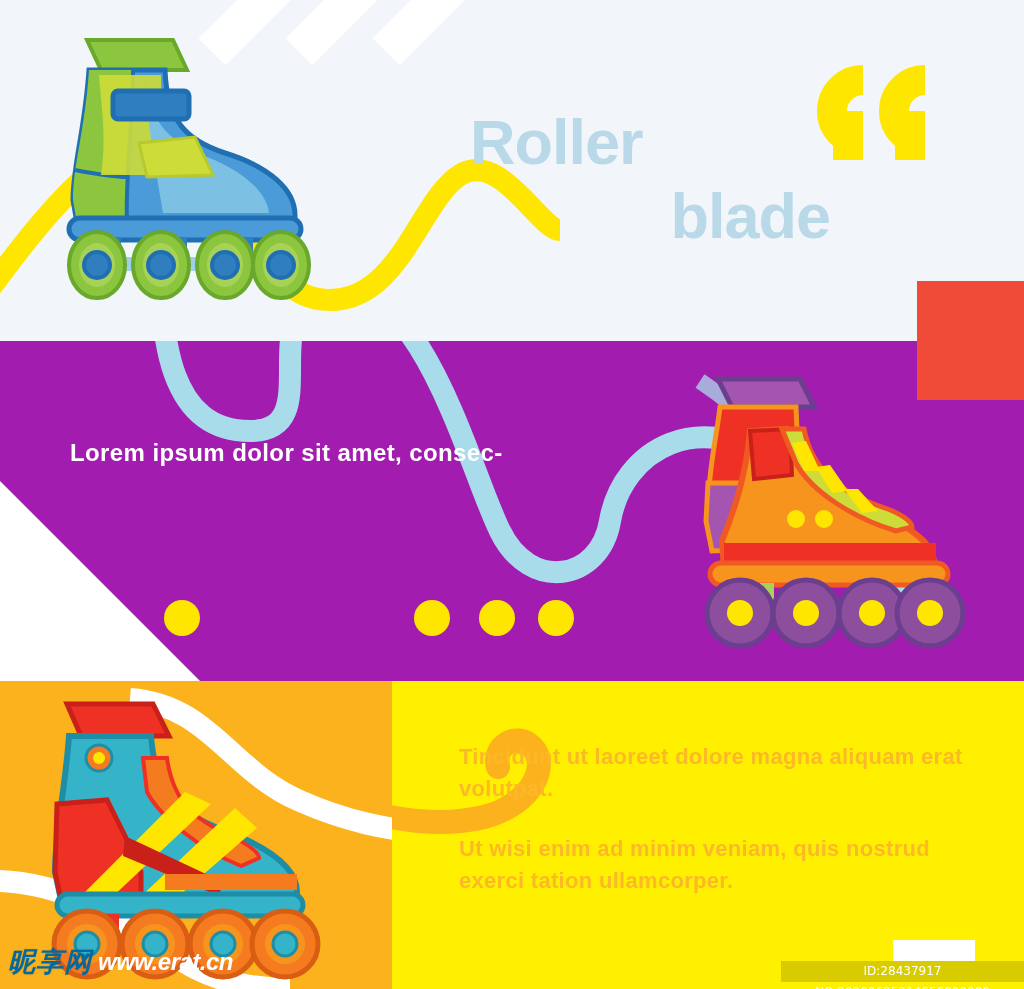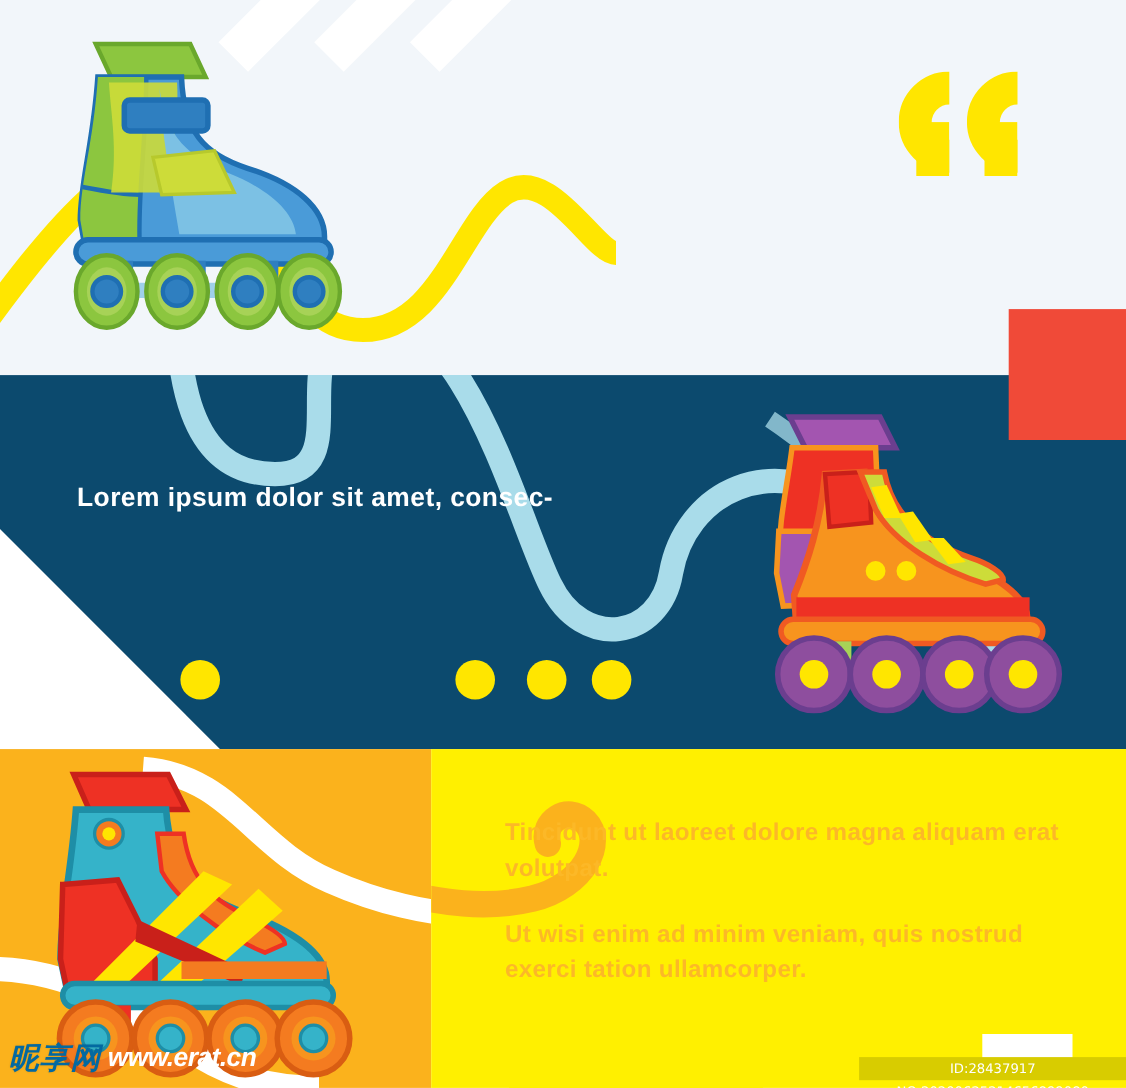--- a/index.html
+++ b/index.html
@@ -22,21 +22,21 @@
   .qmark{position:absolute;top:0;width:46px;height:95px;overflow:hidden;}
   .qmark:before{content:"";position:absolute;left:0;top:0;width:92px;height:92px;
     border-radius:50%;border:30px solid #ffe600;box-sizing:border-box;}
   .qmark:after{content:"";position:absolute;left:16px;top:46px;width:30px;height:49px;background:#ffe600;}
   .qmark.q1{left:0;}
   .qmark.q2{left:62px;}
 
   .red-square{position:absolute;left:917px;top:281px;width:107px;height:119px;background:#f04a38;z-index:6;}
 
   
-  .sec-mid{position:absolute;left:0;top:341px;width:1024px;height:340px;background:#0c4a6e;overflow:hidden;}
+  .sec-mid{position:absolute;left:0;top:341px;width:1024px;height:340px;background:#a21caf;overflow:hidden;}
   .white-tri{position:absolute;left:0;bottom:0;width:0;height:0;
              border-left:200px solid #ffffff;border-top:200px solid transparent;}
   .body-text{position:absolute;left:70px;top:95px;width:520px;
              font-size:24px;line-height:34px;font-weight:700;color:#ffffff;letter-spacing:.4px;}
   .dot{position:absolute;width:36px;height:36px;border-radius:50%;background:#ffe600;}
 
   
   .sec-bot{position:absolute;left:0;top:681px;width:1024px;height:308px;overflow:hidden;}
   .bot-left{position:absolute;left:0;top:0;width:392px;height:308px;background:#fbb21c;overflow:hidden;}
   .bot-right{position:absolute;left:392px;top:0;width:632px;height:308px;background:#fff000;overflow:hidden;}
@@ -113,20 +113,24 @@
         <ellipse cx="170" cy="240" rx="18" ry="22" fill="#a7d257"></ellipse>
         <circle cx="170" cy="240" r="13" fill="#2f7fc0" stroke="#1f6fb2" stroke-width="4"></circle>
       </g>
       <g>
         <ellipse cx="226" cy="240" rx="28" ry="33" fill="#8cc63f" stroke="#6aa82c" stroke-width="4"></ellipse>
         <ellipse cx="226" cy="240" rx="18" ry="22" fill="#a7d257"></ellipse>
         <circle cx="226" cy="240" r="13" fill="#2f7fc0" stroke="#1f6fb2" stroke-width="4"></circle>
       </g>
     </svg>
 
+    <div class="title">
+      <span class="l1">Roller</span>
+      <span class="l2">blade</span>
+    </div>
 
     <div class="quote">
       <span class="qmark q1"></span>
       <span class="qmark q2"></span>
     </div>
   </div>
 
   <div class="sec-mid">
 
     <svg style="position:absolute;left:0;top:-60px;" width="1024" height="400">

